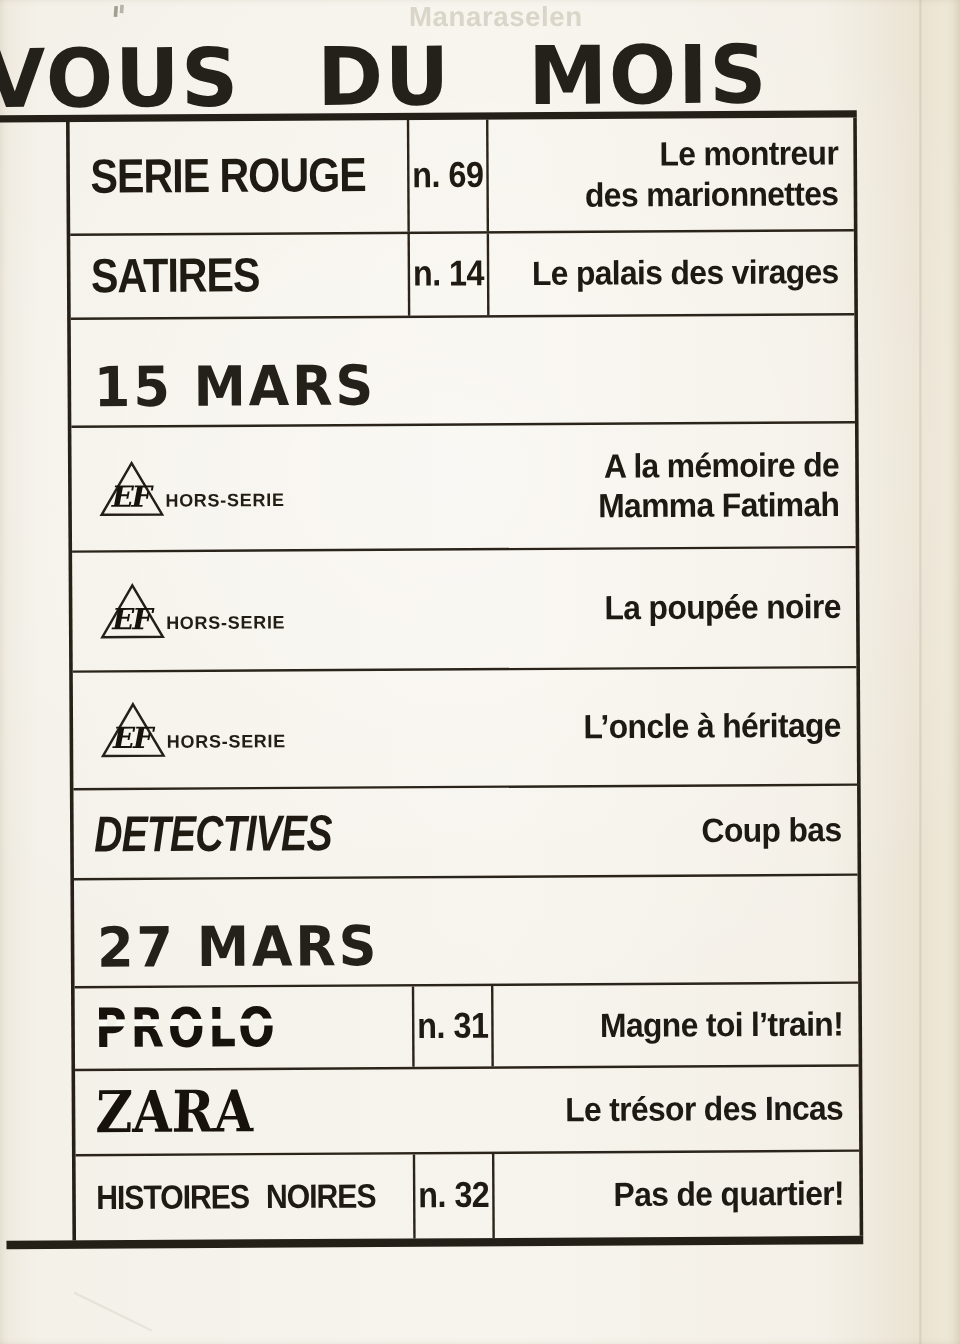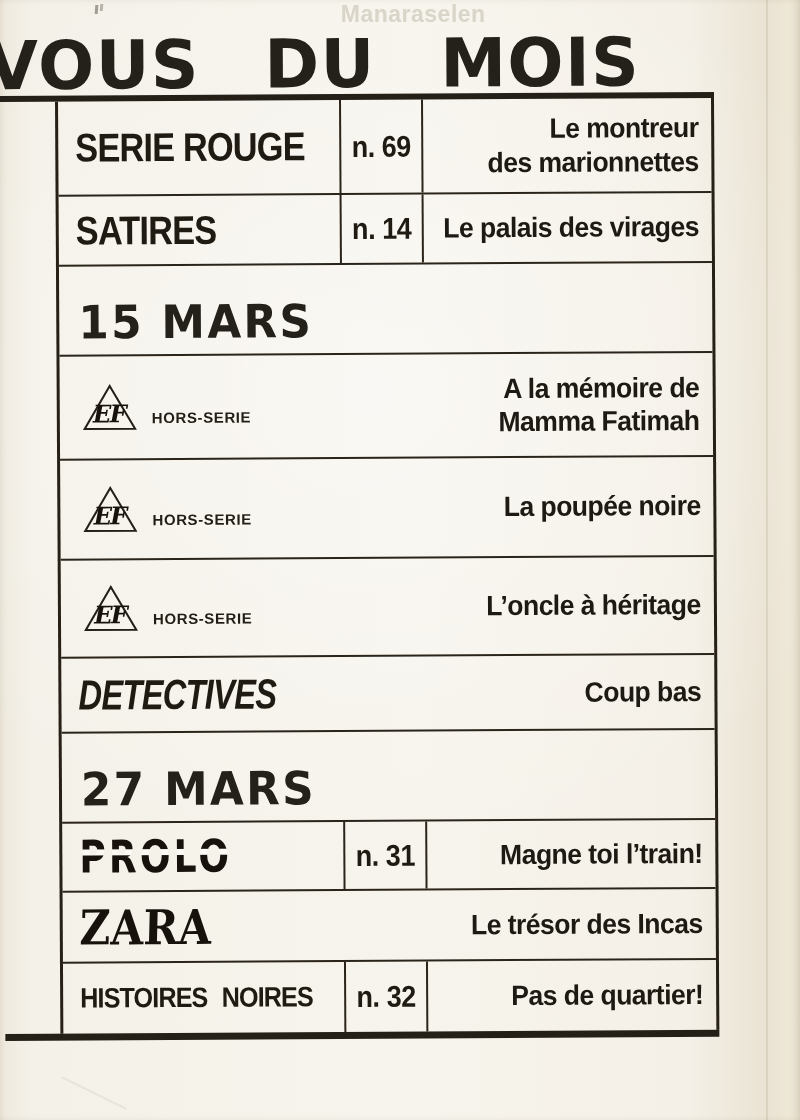--- a/index.html
+++ b/index.html
@@ -35,21 +35,21 @@
   .rule-bottom{position:absolute;left:0;top:1034px;width:714px;height:7px;background:#241f17;}
 
   .grid{
     position:absolute;left:55px;top:102px;width:659px;height:932px;box-sizing:border-box;
     border-left:3px solid #262017;border-right:3px solid #262017;
   }
   .row{display:flex;align-items:center;box-sizing:border-box;border-bottom:2px solid #2a241a;}
   .row:last-child{border-bottom:none;}
   .cell{box-sizing:border-box;height:100%;}
   .cell.name{width:281px;display:flex;align-items:center;padding-left:17px;}
-  .cell.numc{width:84px;border-left:2px solid #2a241a;border-right:2px solid #2a241a;
+  .cell.numc{width:68px;border-left:2px solid #2a241a;border-right:2px solid #2a241a;
     display:flex;align-items:center;justify-content:center;}
   .cell.titlec{flex:1;display:flex;align-items:center;justify-content:flex-end;padding-right:13px;}
 
   .nm{font-weight:700;font-size:40px;letter-spacing:-1px;white-space:nowrap;
       display:inline-block;transform:scaleX(.86);transform-origin:left center;color:#1f1a12;}
   .det .nm{font-style:italic;font-size:42px;transform:scaleX(.78);}
   .small .nm{font-size:28px;word-spacing:9px;transform:scaleX(.9);}
   .prolo .nm{font-family:"DejaVu Sans",sans-serif;font-weight:800;font-size:45px;letter-spacing:4px;
       transform:scaleX(.8);color:#17130c;}
   @supports ((-webkit-background-clip:text) or (background-clip:text)){
@@ -65,21 +65,21 @@
   .ttl{font-weight:700;font-size:28px;letter-spacing:-.6px;line-height:1.18;
       white-space:pre-line;text-align:right;display:inline-block;
       transform:scaleX(.95);transform-origin:right center;color:#1d1913;}
 
   .row.section{align-items:flex-end;padding:0 0 9px 19px;}
   .sec{font-family:"DejaVu Sans","Liberation Sans",sans-serif;font-weight:800;font-size:46px;
       letter-spacing:2.5px;display:inline-block;transform:scaleX(.95);transform-origin:left bottom;
       color:#24201a;line-height:1;}
 
   .row.hs{padding-left:22px;}
-  .logo{display:flex;align-items:flex-end;gap:14px;}
+  .logo{display:flex;align-items:flex-end;}
   .tri{display:block;}
   .tri polygon{fill:none;stroke:#241f17;stroke-width:2.2;}
   .tri text{font-family:"DejaVu Serif",serif;font-weight:bold;font-style:italic;
       font-size:26px;letter-spacing:-2px;fill:#17130c;}
   .hsl{font-weight:700;font-size:15px;letter-spacing:.6px;margin-bottom:6px;color:#221d15;text-align:right;}
   .hst{padding-right:13px;}
 </style>
 </head>
 <body>
 

